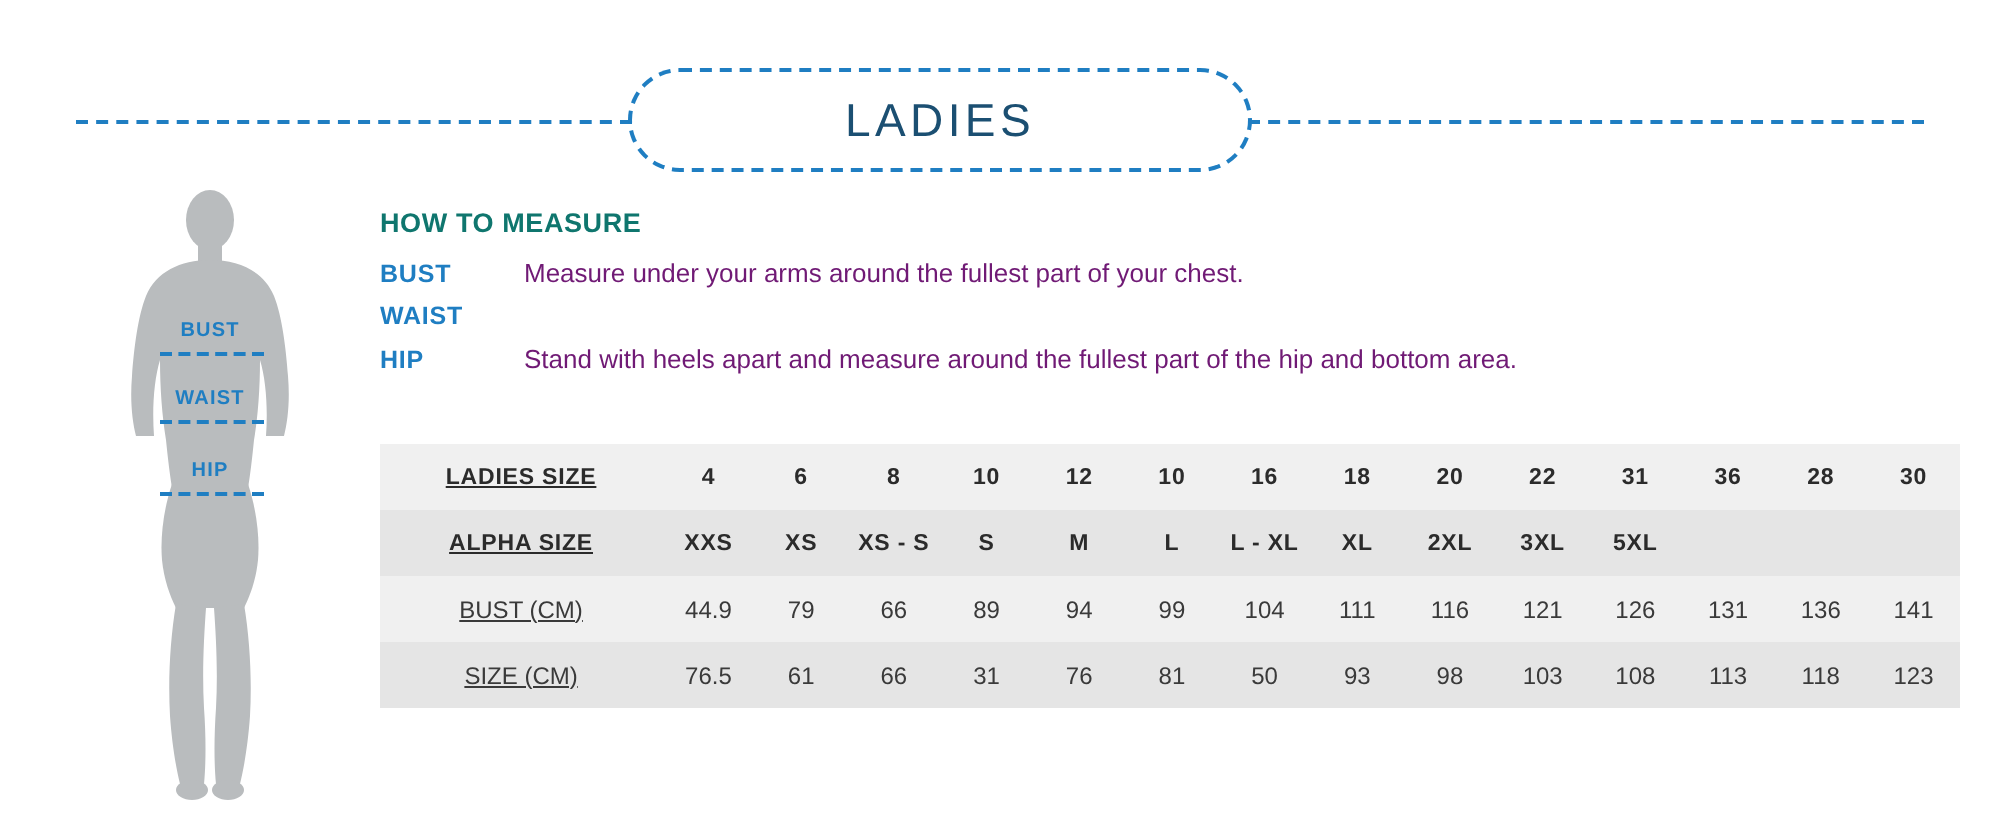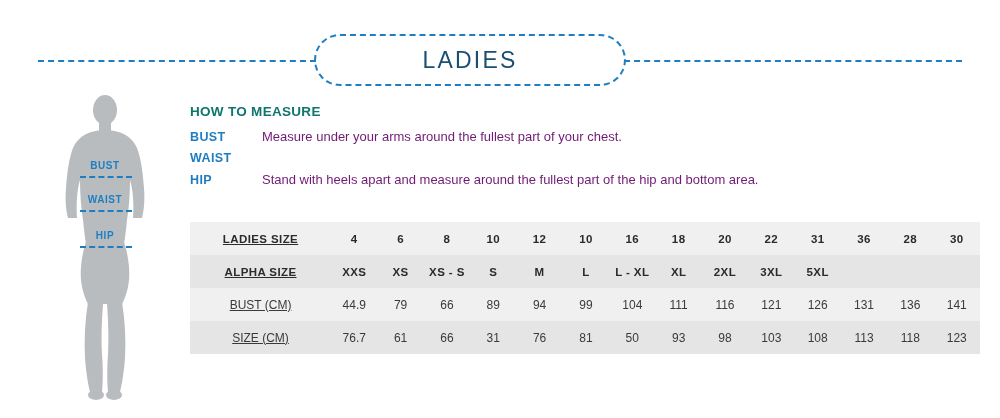--- a/index.html
+++ b/index.html
@@ -292,21 +292,21 @@
       <td class="val">116</td>
       <td class="val">121</td>
       <td class="val">126</td>
       <td class="val">131</td>
       <td class="val">136</td>
       <td class="val">141</td>
     </tr>
 
     <tr class="plain">
       <td class="rowhead">SIZE (CM)</td>
-      <td class="val">76.7</td>
+      <td class="val">76.5</td>
       <td class="val">61</td>
       <td class="val">66</td>
       <td class="val">31</td>
       <td class="val">76</td>
       <td class="val">81</td>
       <td class="val">50</td>
       <td class="val">93</td>
       <td class="val">98</td>
       <td class="val">103</td>
       <td class="val">108</td>

